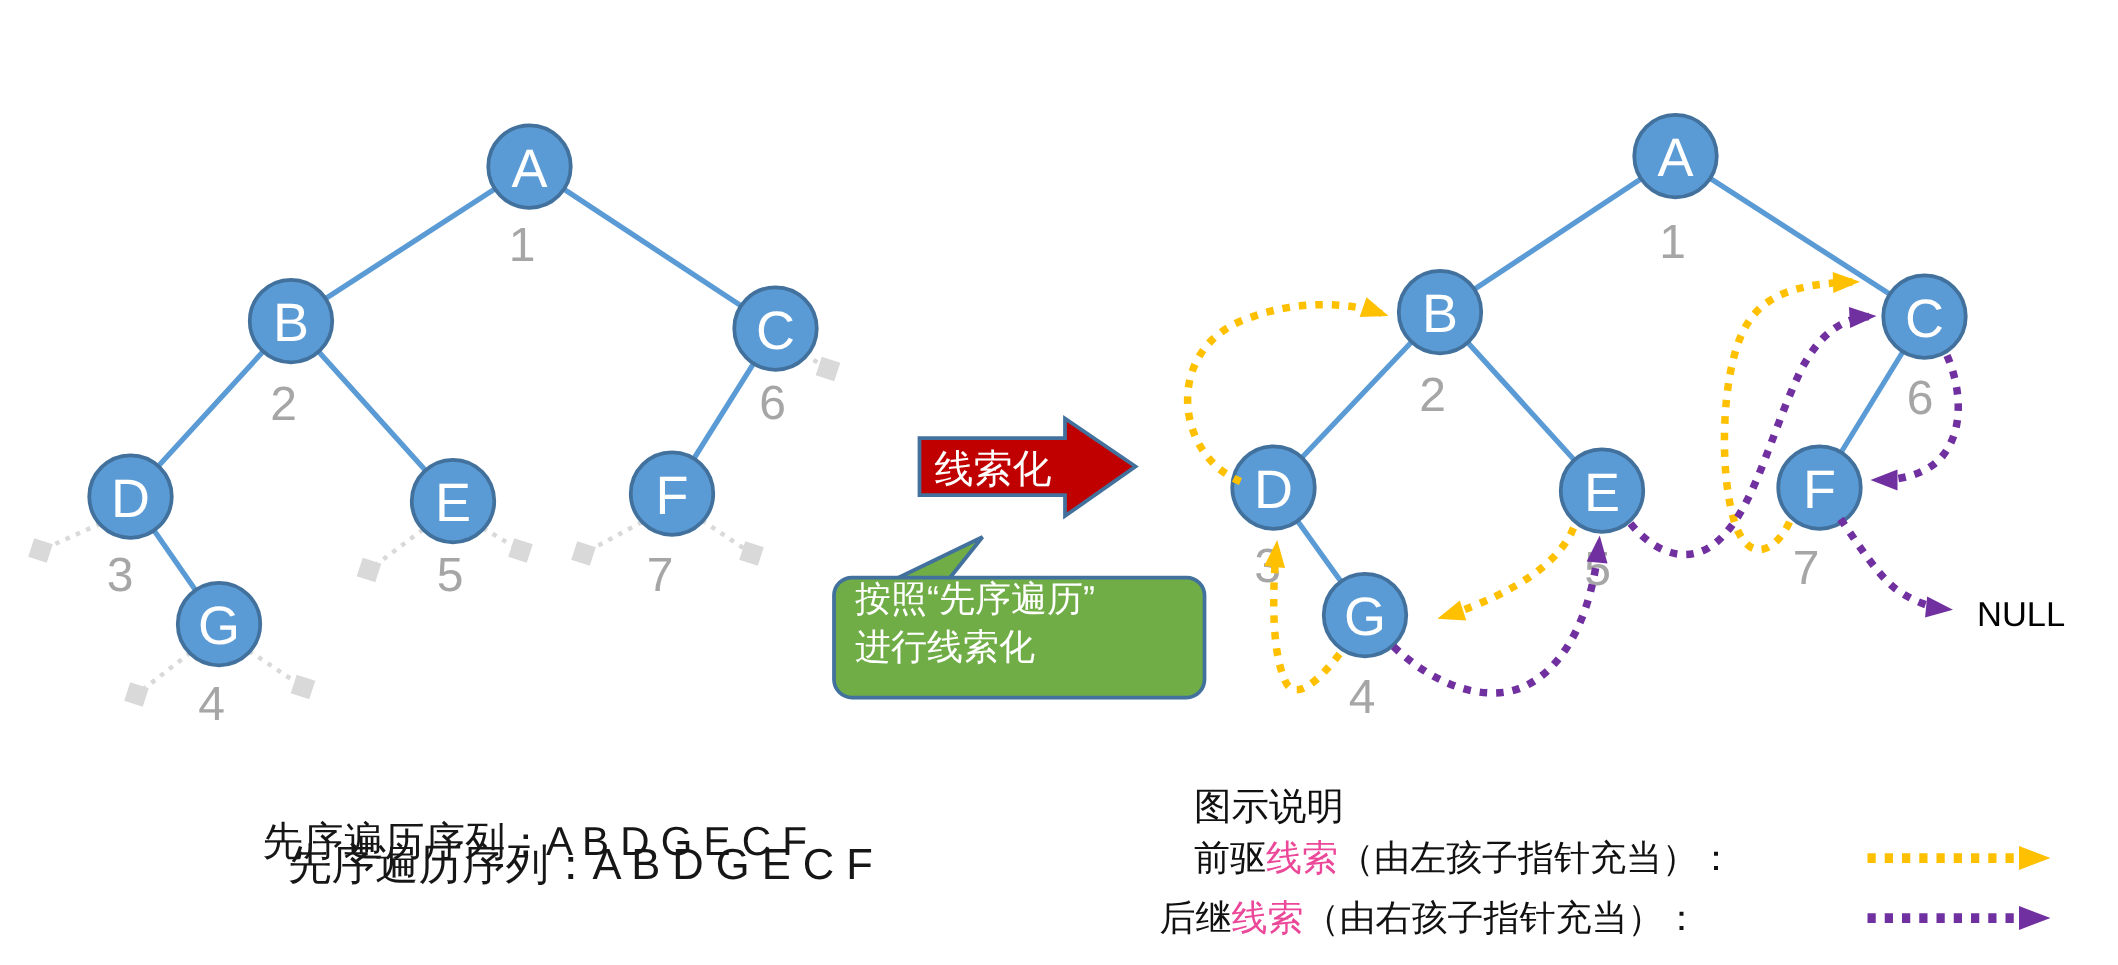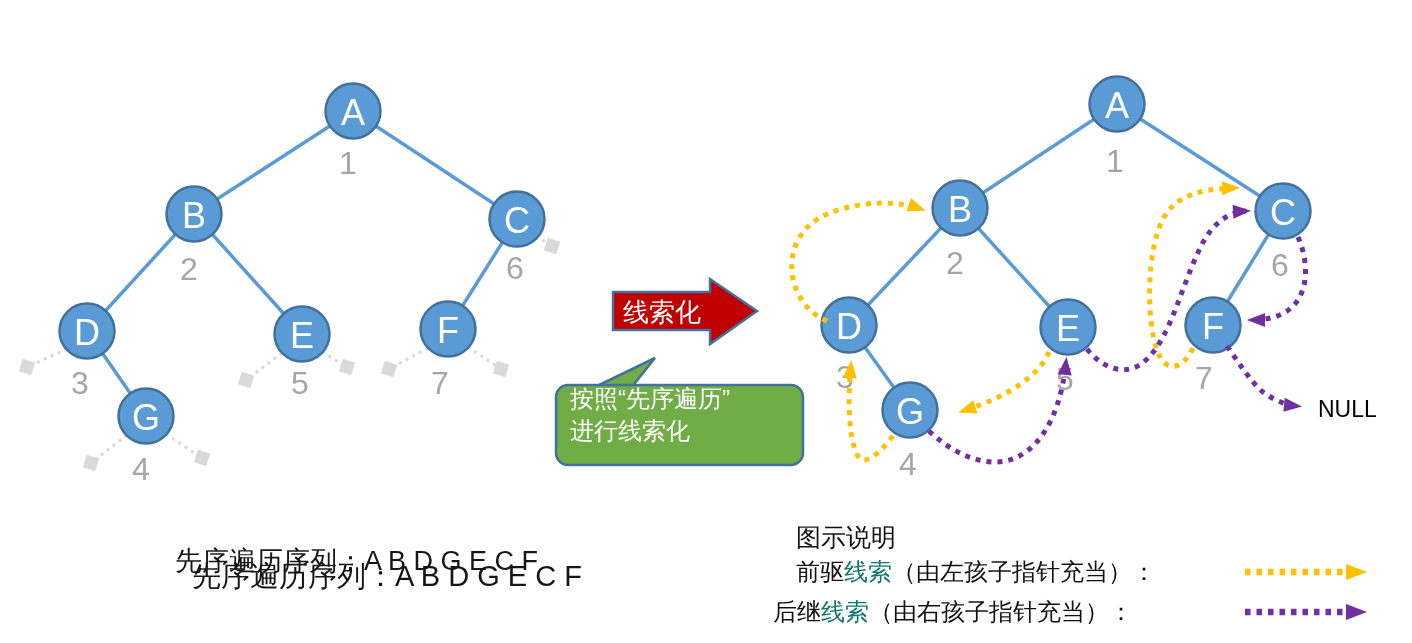--- a/index.html
+++ b/index.html
@@ -8,21 +8,21 @@
   svg.main{position:absolute;left:0;top:0;}
   .caption{position:absolute;color:#161616;white-space:nowrap;
            font-family:"Liberation Sans","DejaVu Sans",sans-serif;}
   .caption-1{left:175px;top:543px;font-size:27px;}
   .caption-2{left:192px;top:557px;font-size:29px;}
   .legend-text{position:absolute;white-space:nowrap;color:#111111;font-size:24px;
            font-family:"Liberation Serif","DejaVu Serif",serif;}
   .legend-title{left:796px;top:521px;font-size:25px;}
   .legend-row-pred{left:796px;top:556px;}
   .legend-row-succ{left:773px;top:596px;}
-  .legend-highlight{color:#0f766e;}
+  .legend-highlight{color:#ec4899;}
   .legend-arrow{position:absolute;width:126px;height:18px;}
   .legend-arrow-pred{left:1243px;top:563px;}
   .legend-arrow-succ{left:1243px;top:603px;}
 </style>
 </head>
 <body>
 
 <div class="canvas">
 
   <svg class="main" width="1412" height="643" viewBox="0 0 1412 643">

